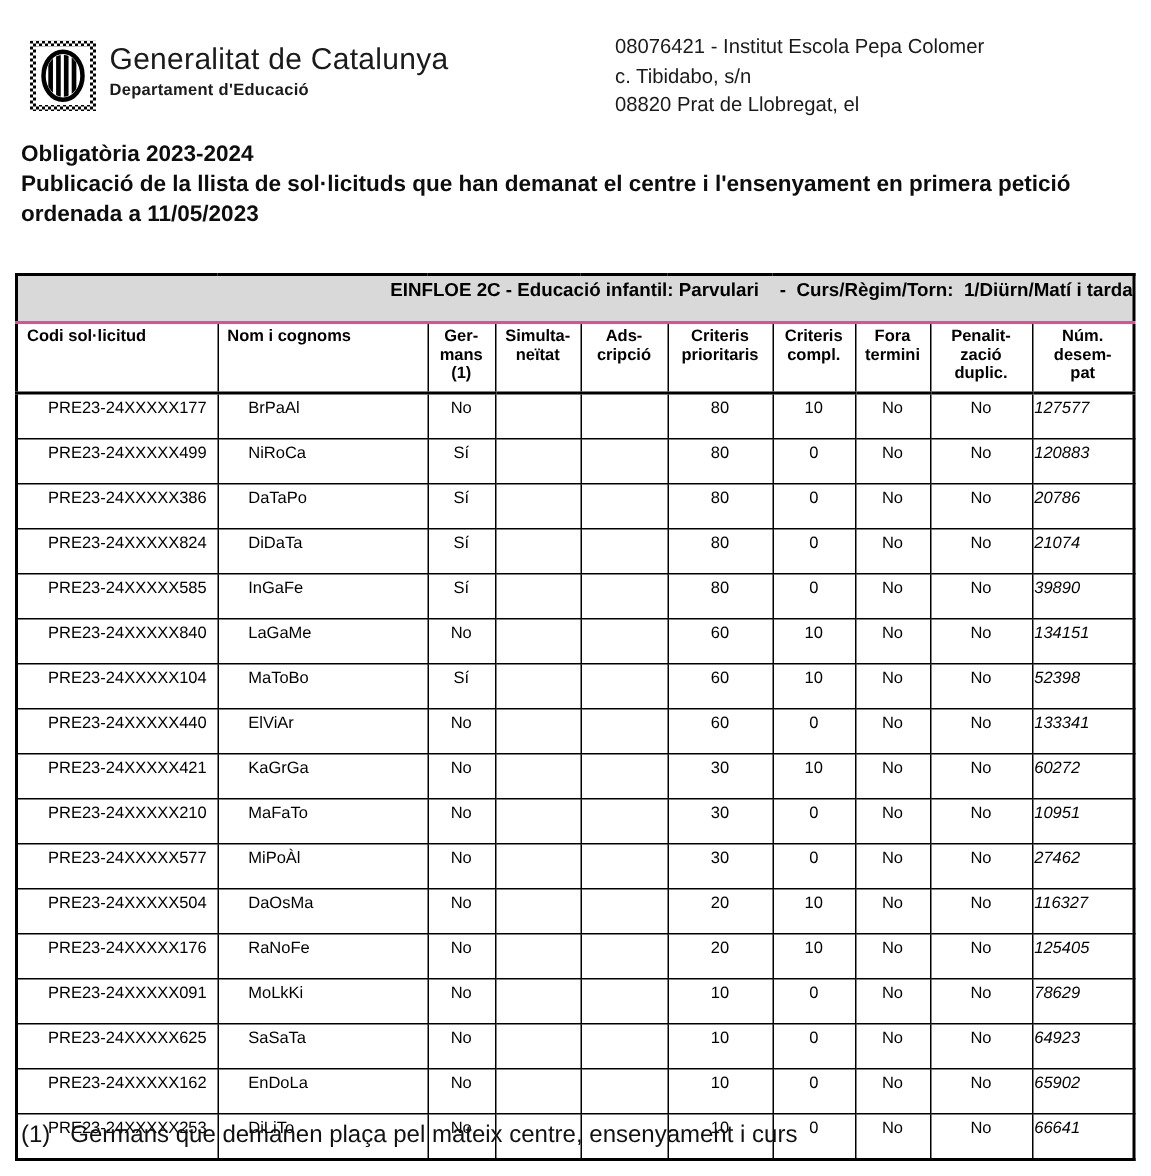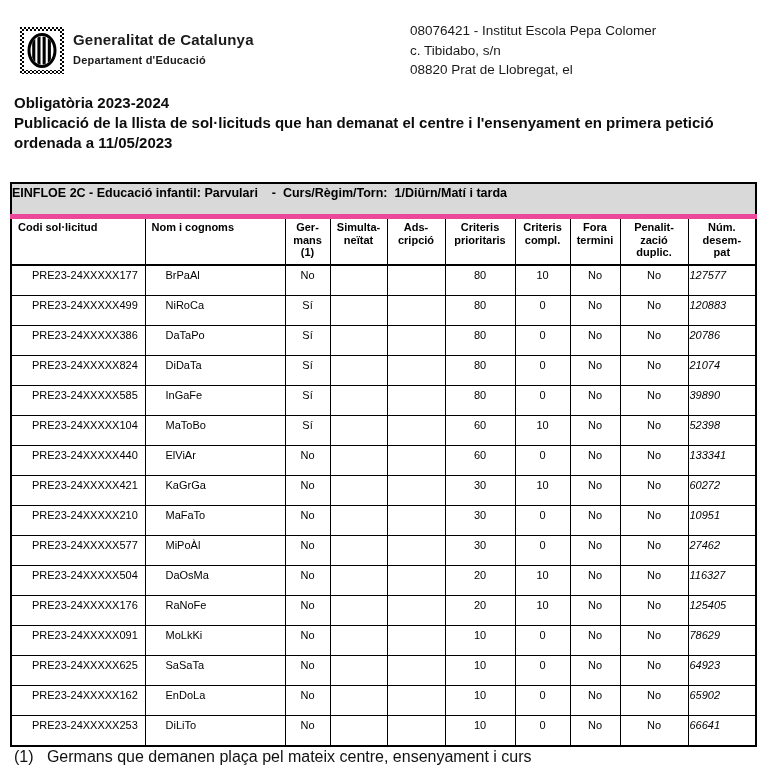--- a/index.html
+++ b/index.html
@@ -22,21 +22,21 @@
     top: 27px;
     display: flex;
     align-items: flex-start;
   }
   .org-text {
     margin-left: 9px;
     padding-top: 3px;
     line-height: 20px;
     color: #1a1a1a;
   }
-  .org-line1 { font-size: 15px; font-weight: 700; letter-spacing: 0.2px; }
+  .org-line1 { font-size: 20px; font-weight: 400; letter-spacing: 0.2px; }
   .org-line2 { font-size: 11px; font-weight: 700; letter-spacing: 0.2px; }
   .address-block {
     position: absolute;
     left: 410px;
     top: 21px;
     font-size: 13.5px;
     line-height: 19.5px;
     color: #1a1a1a;
   }
   
@@ -63,24 +63,24 @@
     table-layout: fixed;
     border: 2px solid #000;
   }
   table.list th, table.list td {
     border: 1px solid #000;
     font-size: 11px;
     vertical-align: top;
     overflow: hidden;
   }
   tr.section-row td {
-    border-bottom: 5px solid #ec4899;
+    border-bottom: 2px solid #ec4899;
     font-size: 12.5px;
     font-weight: 700;
-    text-align: left;
+    text-align: right;
     padding: 1px 0 2px 0;
     white-space: pre;
   }
   tr.cols-row th {
     font-weight: 700;
     text-align: center;
     white-space: pre-line;
     padding: 2px 2px 3px 2px;
     height: 40px;
     border-bottom: 2px solid #000;
@@ -246,20 +246,32 @@
           <td class="al-center">Sí</td>
           <td class="al-center"></td>
           <td class="al-center"></td>
           <td class="al-center">80</td>
           <td class="al-center">0</td>
           <td class="al-center">No</td>
           <td class="al-center">No</td>
           <td class="al-right">39890</td>
         </tr>
         <tr>
+          <td class="al-left">PRE23-24XXXXX840</td>
+          <td class="al-left">LaGaMe</td>
+          <td class="al-center">No</td>
+          <td class="al-center"></td>
+          <td class="al-center"></td>
+          <td class="al-center">60</td>
+          <td class="al-center">10</td>
+          <td class="al-center">No</td>
+          <td class="al-center">No</td>
+          <td class="al-right">134151</td>
+        </tr>
+        <tr>
           <td class="al-left">PRE23-24XXXXX104</td>
           <td class="al-left">MaToBo</td>
           <td class="al-center">Sí</td>
           <td class="al-center"></td>
           <td class="al-center"></td>
           <td class="al-center">60</td>
           <td class="al-center">10</td>
           <td class="al-center">No</td>
           <td class="al-center">No</td>
           <td class="al-right">52398</td>

